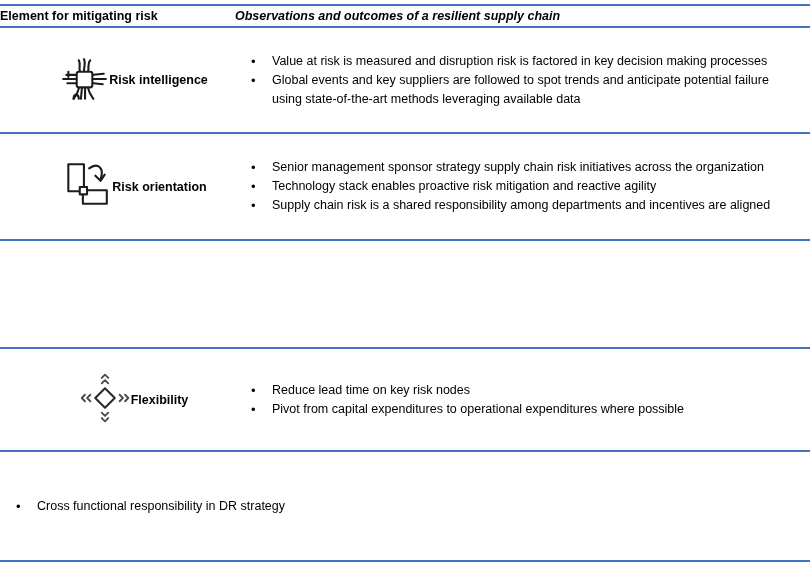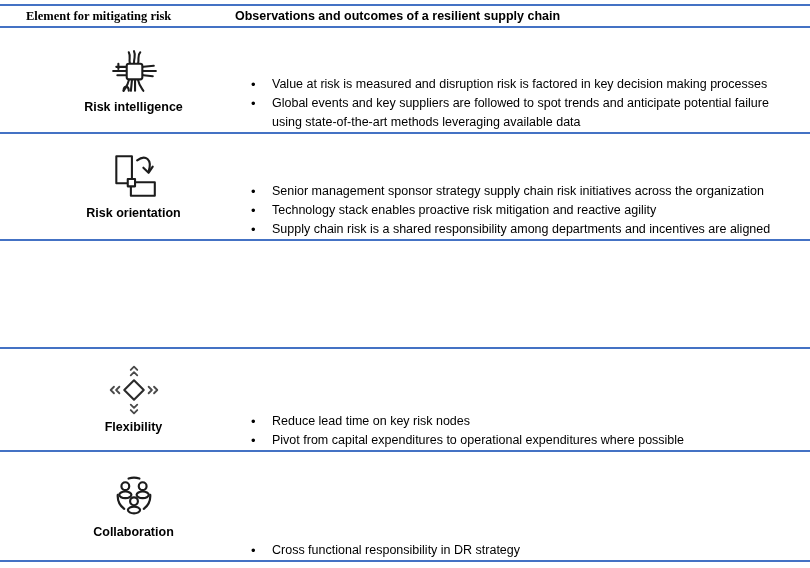--- a/index.html
+++ b/index.html
@@ -2,33 +2,33 @@
 <html style="--accent: #4472C4;"><head>
 <meta charset="utf-8">
 <style>
   html,body { margin:0; padding:0; background:#ffffff; }
   body { font-family:"Liberation Sans", sans-serif; color:#000; }
   .page { position:relative; width:810px; height:568px; background:#fff; overflow:hidden; }
   .table { position:absolute; top:4px; left:0; width:810px; border-top:2px solid var(--accent,#4472C4); }
   .header-row { display:flex; height:20px; align-items:center;
                 border-bottom:2px solid var(--accent,#4472C4);
                 font-weight:700; font-size:12.5px; }
-  .hleft  { width:235px; padding-left:26px; box-sizing:border-box; white-space:nowrap;font-family:Liberation Serif, serif; }
-  .hright { flex:1; white-space:nowrap; }
+  .hleft  { width:235px; padding-left:0; box-sizing:border-box; white-space:nowrap; }
+  .hright { flex:1; white-space:nowrap;font-style:italic; }
   .row { display:flex; border-bottom:2px solid var(--accent,#4472C4); }
   .row:nth-of-type(1){ height:104px; }
   .row:nth-of-type(2){ height:105px; }
   .row:nth-of-type(3){ height:106px; }
   .row:nth-of-type(4){ height:101px; }
   .row:nth-of-type(5){ height:108px; }
   .cell-left { width:235px; box-sizing:border-box; padding-left:32px;
-               display:flex; flex-direction:column; align-items:center; justify-content:center; }
+               display:flex; flex-direction:row; align-items:center; justify-content:center; }
   .icon-wrap { line-height:0; margin-bottom:3px; }
   .row-label { font-weight:700; font-size:12.5px; line-height:16px; text-align:center; }
-  .cell-right { flex:1; display:flex; align-items:flex-end;
+  .cell-right { flex:1; display:flex; align-items:center;
                 padding-right:20px; box-sizing:border-box; }
   ul.bullets { list-style:none; margin:0; padding:0; font-size:12.5px; line-height:19px; }
   li.bullet { position:relative; padding-left:37px; }
   li.bullet::before { content:"\2022"; position:absolute; left:16px; top:0; font-size:13px; }
   svg { display:block; }
 </style>
 </head>
 <body>
 
 <div class="page">
@@ -116,38 +116,20 @@
             <div class="row-label">Flexibility</div>
           </div>
           <div class="cell-right">
             <ul class="bullets">
               <li class="bullet">Reduce lead time on key risk nodes</li>
               <li class="bullet">Pivot from capital expenditures to operational expenditures where possible</li>
             </ul>
           </div>
         </div>
         <div class="row">
-          <div class="cell-left">
-            <span class="icon-wrap">
-              <svg width="52" height="48" viewBox="0 0 48 44">
-      <g fill="none" stroke="#1c1c1c" stroke-width="2" stroke-linecap="round">
-        <circle cx="16" cy="12" r="3.6"></circle>
-                  <ellipse cx="16" cy="20" rx="5.6" ry="3.1"></ellipse>
-        <circle cx="32" cy="12" r="3.6"></circle>
-                  <ellipse cx="32" cy="20" rx="5.6" ry="3.1"></ellipse>
-        <circle cx="24" cy="26" r="3.6"></circle>
-                  <ellipse cx="24" cy="34" rx="5.6" ry="3.1"></ellipse>
-        <path d="M19,5 A15,15 0 0 1 29,5"></path>
-        <path d="M9,20 A15,15 0 0 0 15,33"></path>
-        <path d="M39,20 A15,15 0 0 1 33,33"></path>
-      </g>
-    </svg>
-            </span>
-            <div class="row-label">Collaboration</div>
-          </div>
           <div class="cell-right">
             <ul class="bullets">
               <li class="bullet">Cross functional responsibility in DR strategy</li>
             </ul>
           </div>
         </div>
       </div>
   </div>
 </div>
 

